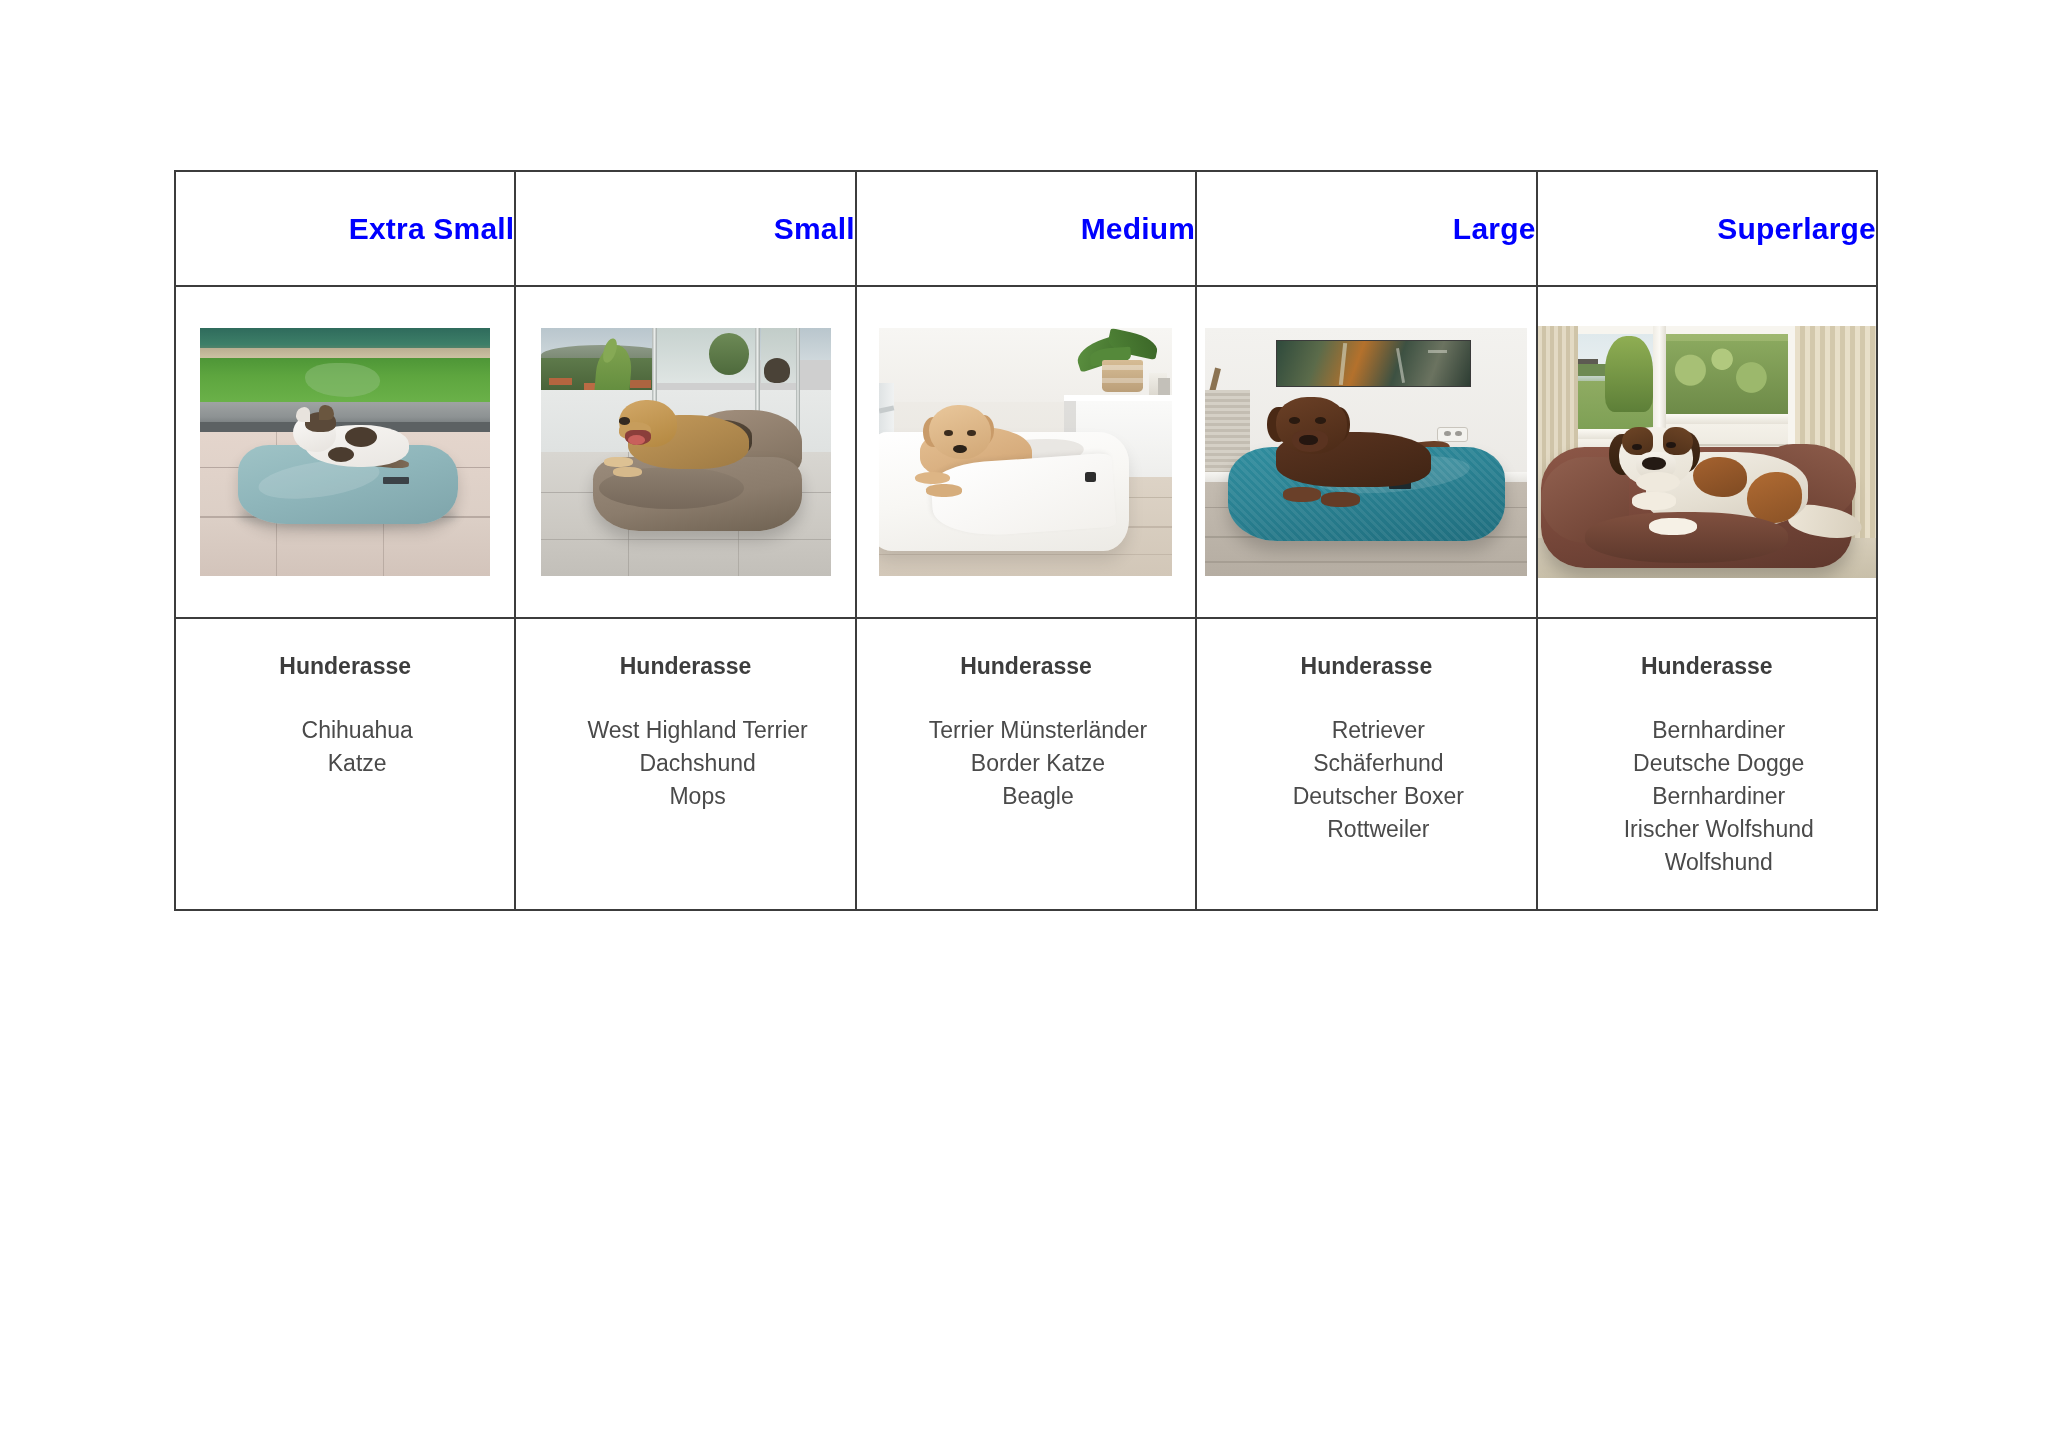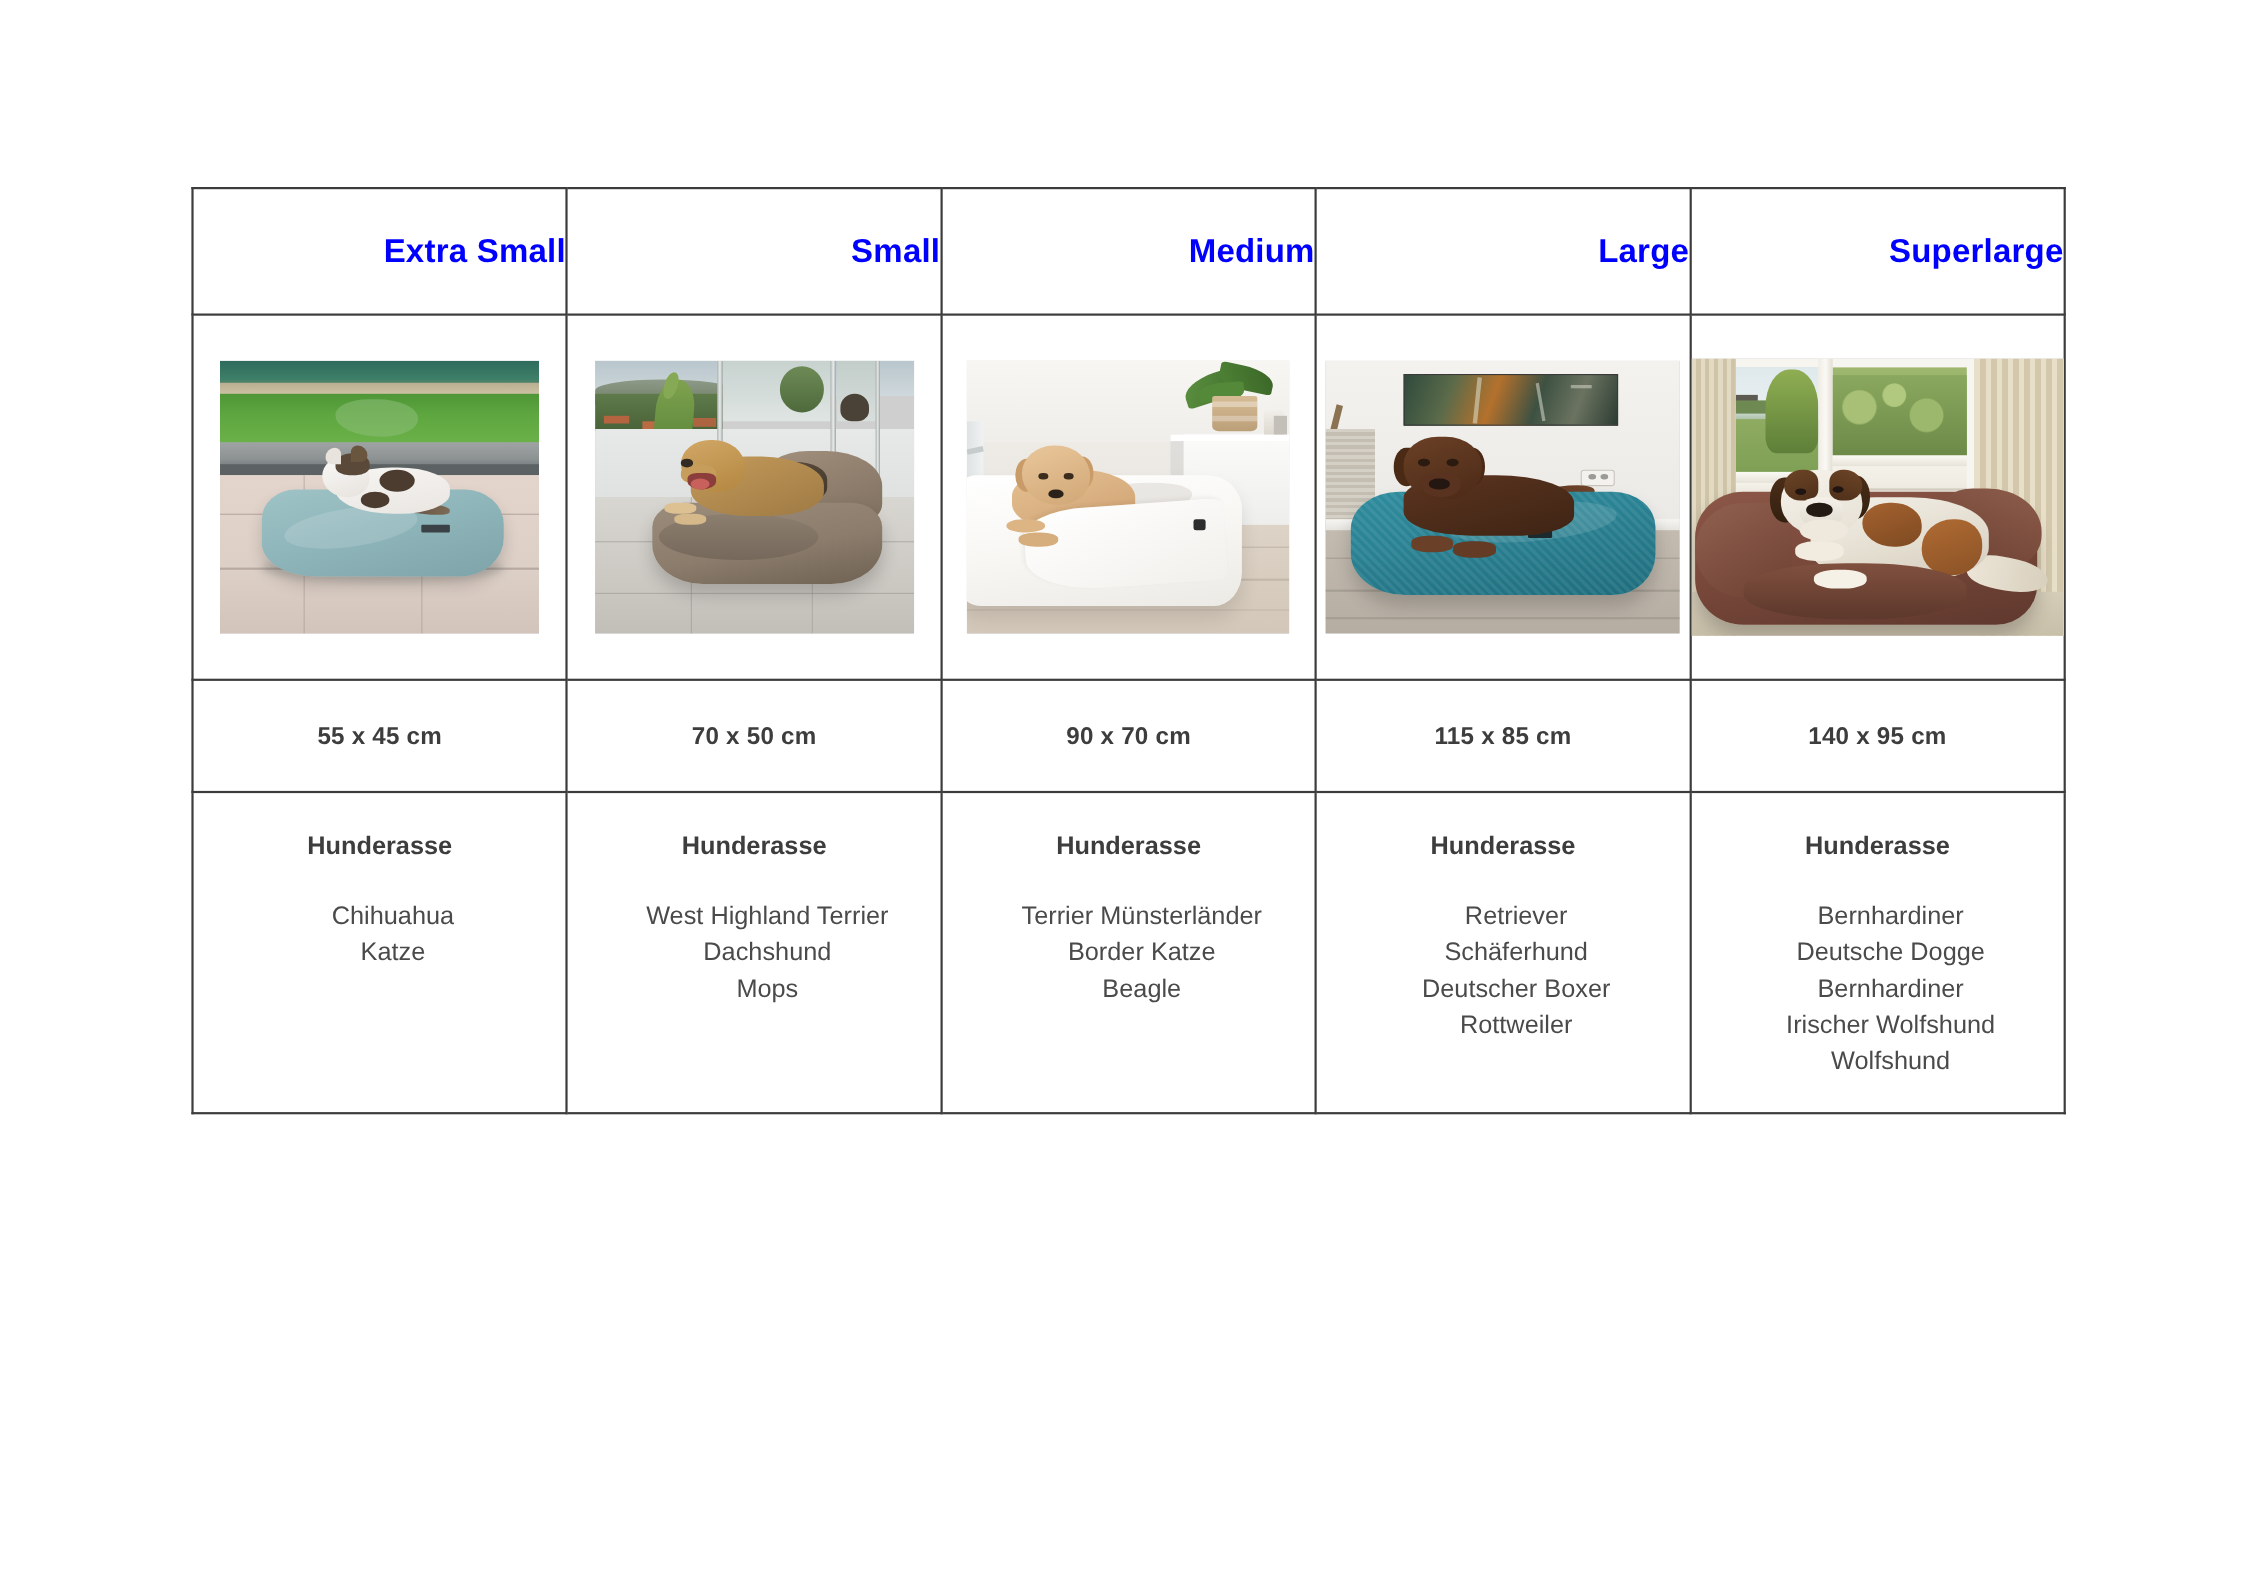--- a/index.html
+++ b/index.html
@@ -510,37 +510,20 @@
             <div class="xl-eye1"></div>
                 <div class="xl-eye2"></div>
             <div class="xl-snout"></div>
                 <div class="xl-nose"></div>
                 <div class="xl-jowl"></div>
           </div>
         </div>
       </td>
     </tr>
 
-    <tr class="row-size">
-      <td>
-        <div class="size-label">55 x 45 cm</div>
-      </td>
-      <td>
-        <div class="size-label">70 x 50 cm</div>
-      </td>
-      <td>
-        <div class="size-label">90 x 70 cm</div>
-      </td>
-      <td>
-        <div class="size-label">115 x 85 cm</div>
-      </td>
-      <td>
-        <div class="size-label">140 x 95 cm</div>
-      </td>
-    </tr>
 
     <tr class="row-breeds">
       <td>
         <div class="breed-cell">
           <div class="breed-title">Hunderasse</div>
           <ul class="breed-list">
             <li>Chihuahua</li>
             <li>Katze</li>
           </ul>
         </div>

